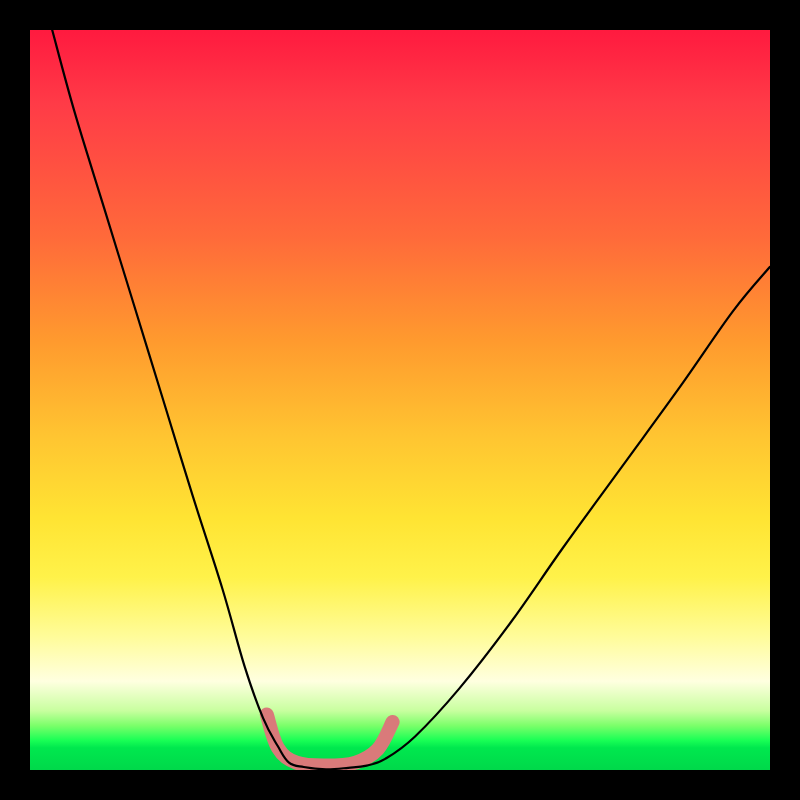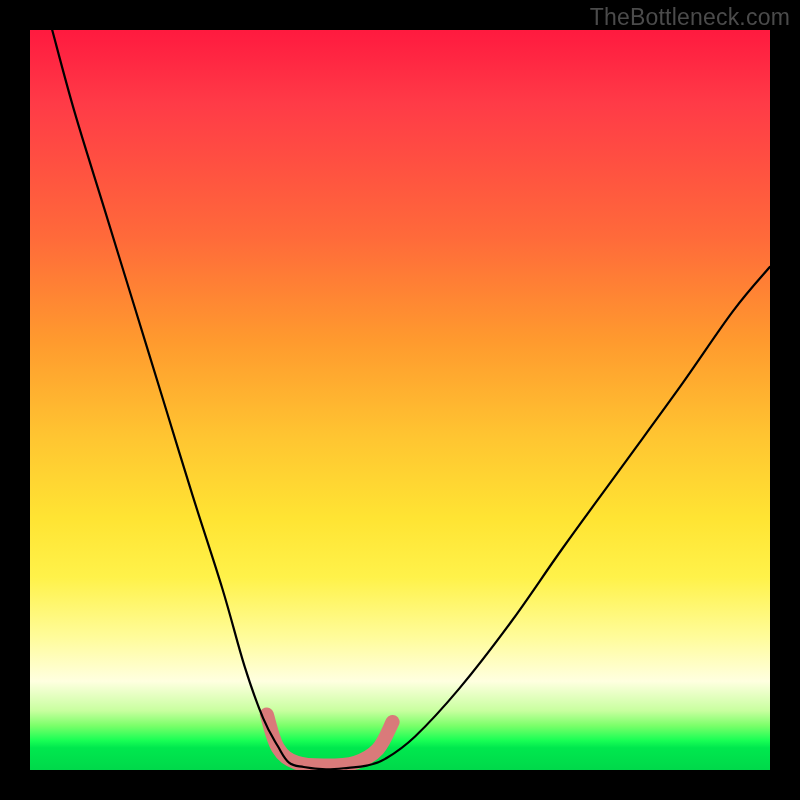--- a/index.html
+++ b/index.html
@@ -67,15 +67,14 @@
 
   <div class="plot-area">
 
     <svg class="curves" viewBox="0 0 740 740" preserveAspectRatio="none">
       <path fill="none" stroke="#d97a7a" stroke-width="14" stroke-linecap="round" stroke-linejoin="round" d="M 236.80 684.50 C 238.80 690.49, 242.57 709.14, 247.90 717.80 C 253.23 726.46, 257.74 729.40, 266.40 732.60 C 275.06 735.80, 285.34 735.56, 296.00 735.56 C 306.66 735.56, 316.28 735.53, 325.60 732.60 C 334.92 729.67, 341.14 726.61, 347.80 719.28 C 354.46 711.95, 359.94 696.83, 362.60 691.90"></path>
       <path fill="none" stroke="#000000" stroke-width="2.2" stroke-linecap="round" stroke-linejoin="round" d="M 22.20 0.00 C 26.20 14.65, 35.08 49.43, 44.40 81.40 C 53.72 113.37, 63.34 142.97, 74.00 177.60 C 84.66 212.23, 92.94 239.17, 103.60 273.80 C 114.26 308.43, 122.54 335.37, 133.20 370.00 C 143.86 404.63, 152.14 432.23, 162.80 466.20 C 173.46 500.17, 183.08 528.06, 192.40 558.70 C 201.72 589.34, 207.27 613.09, 214.60 636.40 C 221.93 659.71, 227.11 673.81, 233.10 688.20 C 239.09 702.59, 243.24 708.33, 247.90 716.32 C 252.56 724.31, 254.34 728.87, 259.00 732.60 C 263.66 736.33, 267.14 735.84, 273.80 737.04 C 280.46 738.24, 288.01 739.13, 296.00 739.26 C 303.99 739.39, 310.87 738.45, 318.20 737.78 C 325.53 737.11, 330.04 737.16, 336.70 735.56 C 343.36 733.96, 346.54 734.09, 355.20 728.90 C 363.86 723.71, 371.48 719.35, 384.80 706.70 C 398.12 694.05, 411.88 679.25, 429.20 658.60 C 446.52 637.95, 462.35 617.31, 481.00 592.00 C 499.65 566.69, 512.82 545.97, 532.80 518.00 C 552.78 490.03, 570.69 465.90, 592.00 436.60 C 613.31 407.30, 631.22 383.17, 651.20 355.20 C 671.18 327.23, 687.02 302.51, 703.00 281.20 C 718.98 259.89, 733.34 244.79, 740.00 236.80"></path>
     </svg>
 
   </div>
 
-  <div class="watermark">TheBottleneck.com</div>
 
 </div>
 
 </body></html>

